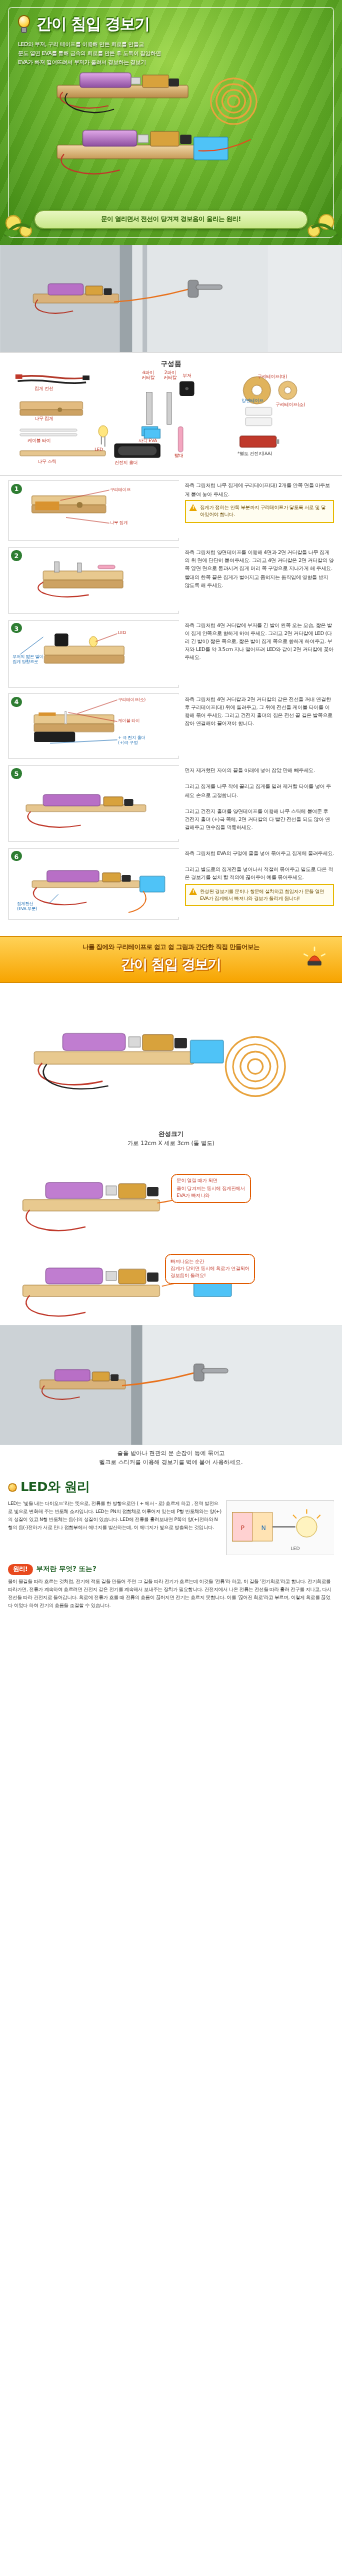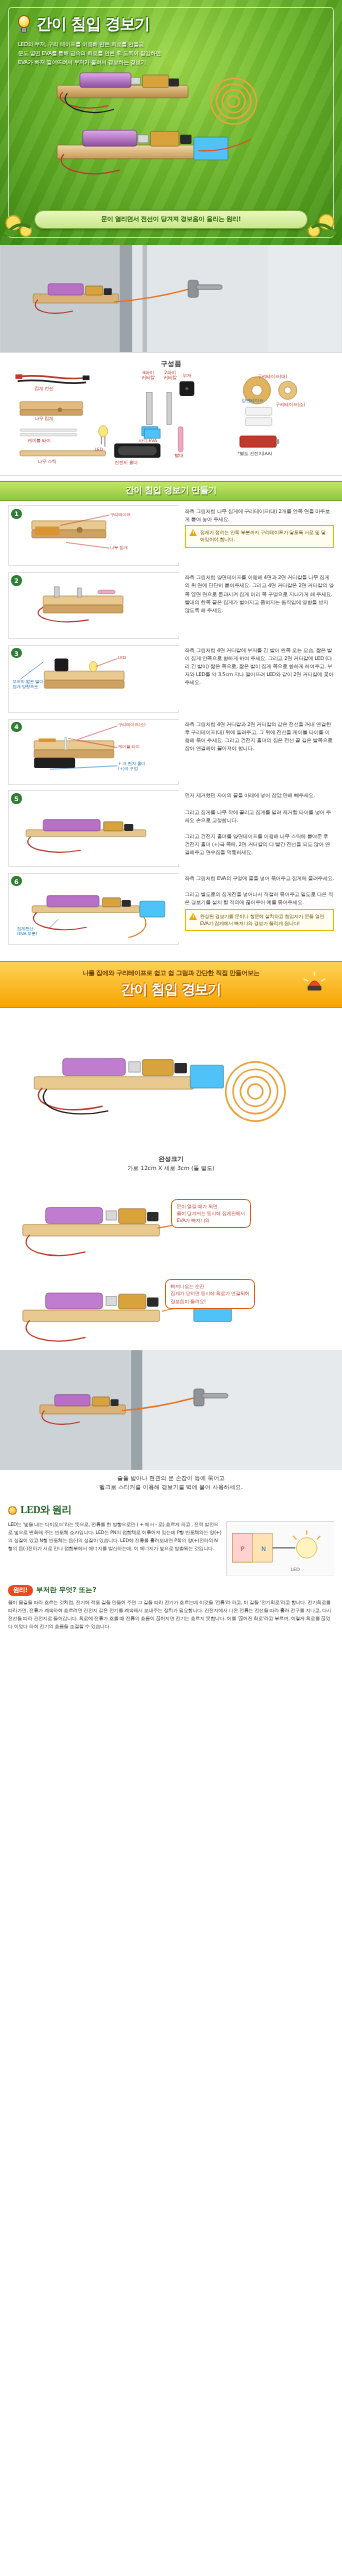--- a/index.html
+++ b/index.html
@@ -176,21 +176,21 @@
   
   .sci { width:342px; padding:5.7px 8px 9px; background:#ffffff; }
   .sci-h {
     display:flex; align-items:center; gap:3.4px; margin-bottom:3.4px;
   }
   .sci-h .dot {
     width:9px;height:9px;border-radius:50%;
     background: radial-gradient(circle at 35% 30%, #ffe98a, #f5a623);
     border:0.6px solid #b87600;
   }
-  .sci-h h3 { margin:0; font-size:10px; color:#1b5e20; font-weight:bold; letter-spacing:-0.3px;font-family:Liberation Serif, serif;}
+  .sci-h h3 { margin:0; font-size:13px; color:#1b5e20; font-weight:bold; letter-spacing:-0.3px;}
   .sci-body { font-size:4.8px; line-height:1.7; color:#333; letter-spacing:-0.2px; }
   .sci-fig {
     float:right; width:108px; height:55px; margin:0 0 2.3px 4.6px;
     border:0.6px solid #ddd; background:#fafafa; position:relative;
   }
   .sci-h2 {
     margin:6.8px 0 2.9px; display:flex; align-items:center; gap:3.4px;
   }
   .sci-h2 .badge {
     background:#e8491d; color:#fff; font-size:6.3px; font-weight:bold;
@@ -405,23 +405,20 @@
       <div class="pl" style="left:16px;top:66px;">케이블 타이</div>
       <div class="pl" style="left:83px;top:75px;">LED</div>
       <div class="pl" style="left:127px;top:66px;">사각 EVA</div>
       <div class="pl" style="left:163px;top:81px;">빨대</div>
       <div class="pl" style="left:26px;top:87px;">나무 스틱</div>
       <div class="pl" style="left:103px;top:88px;">건전지 홀더</div>
       <div class="pl dark" style="left:226px;top:79px;">*별도 건전지(AA)</div>
     </div>
   </div>
 
-  <div class="band">
-    <span>간이 침입 경보기 만들기</span>
-  </div>
 
   <div class="steps">
 
     <div class="step">
       <div class="step-img">
         <span class="step-num">1</span>
         <svg width="171" height="57" viewBox="0 0 300 100">
           <rect width="300" height="100" fill="#fff"></rect>
           <g transform="translate(40,26)">
             <rect x="0" y="0" width="130" height="16" rx="2" fill="#e8c98f" stroke="#a8803f"></rect>

